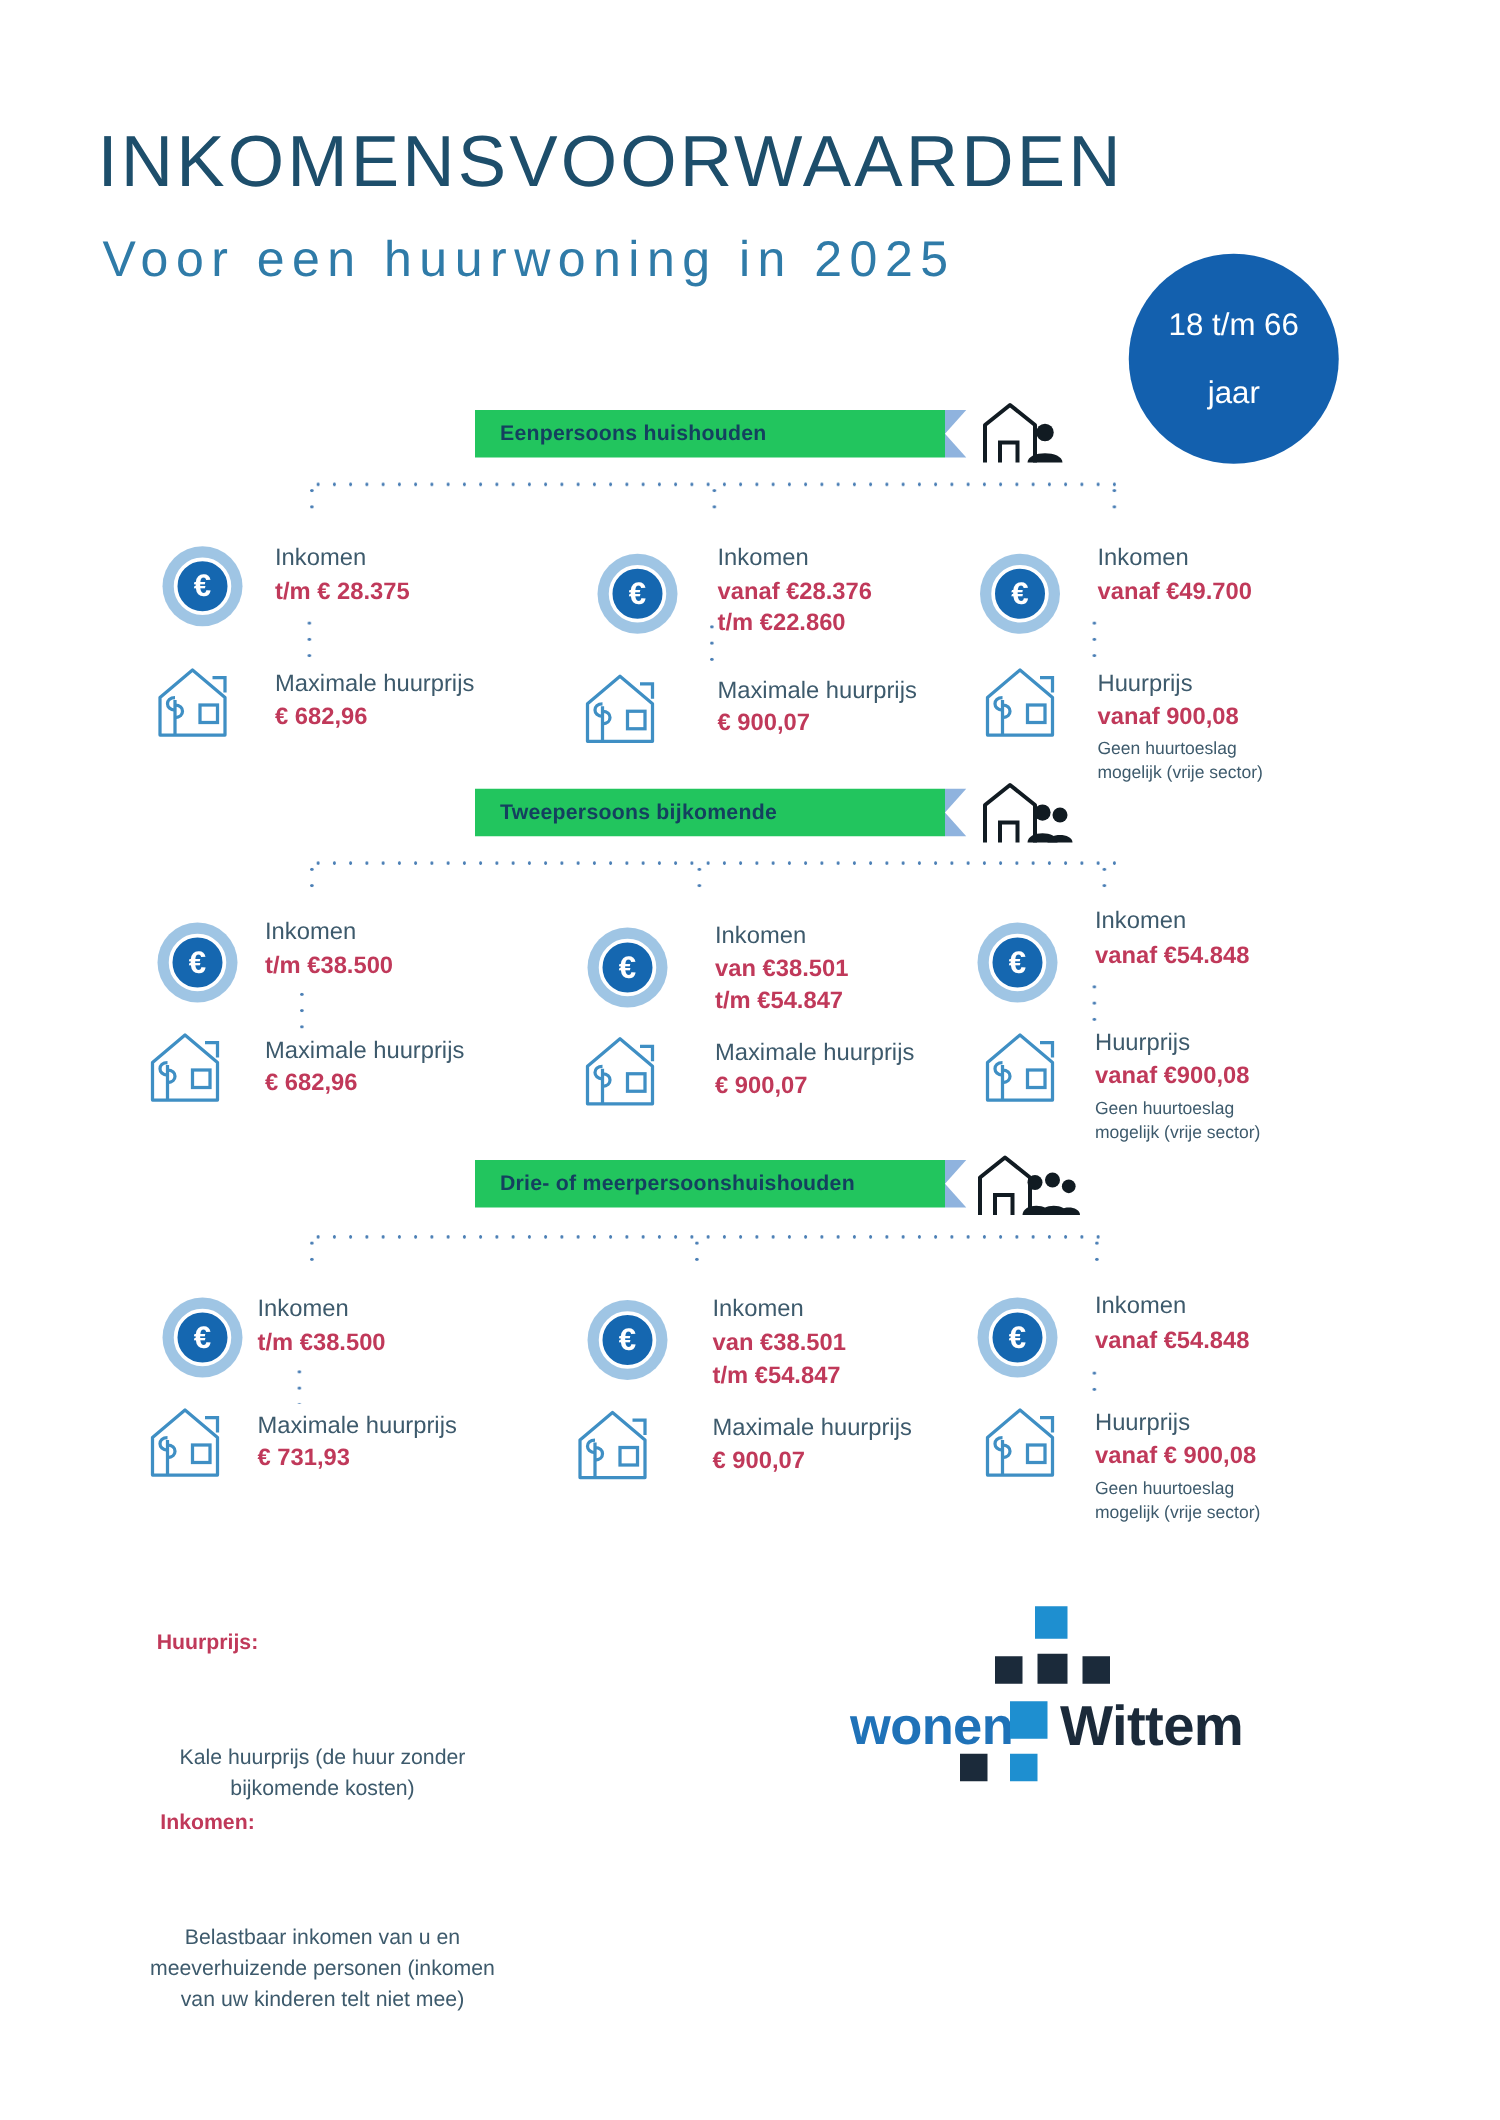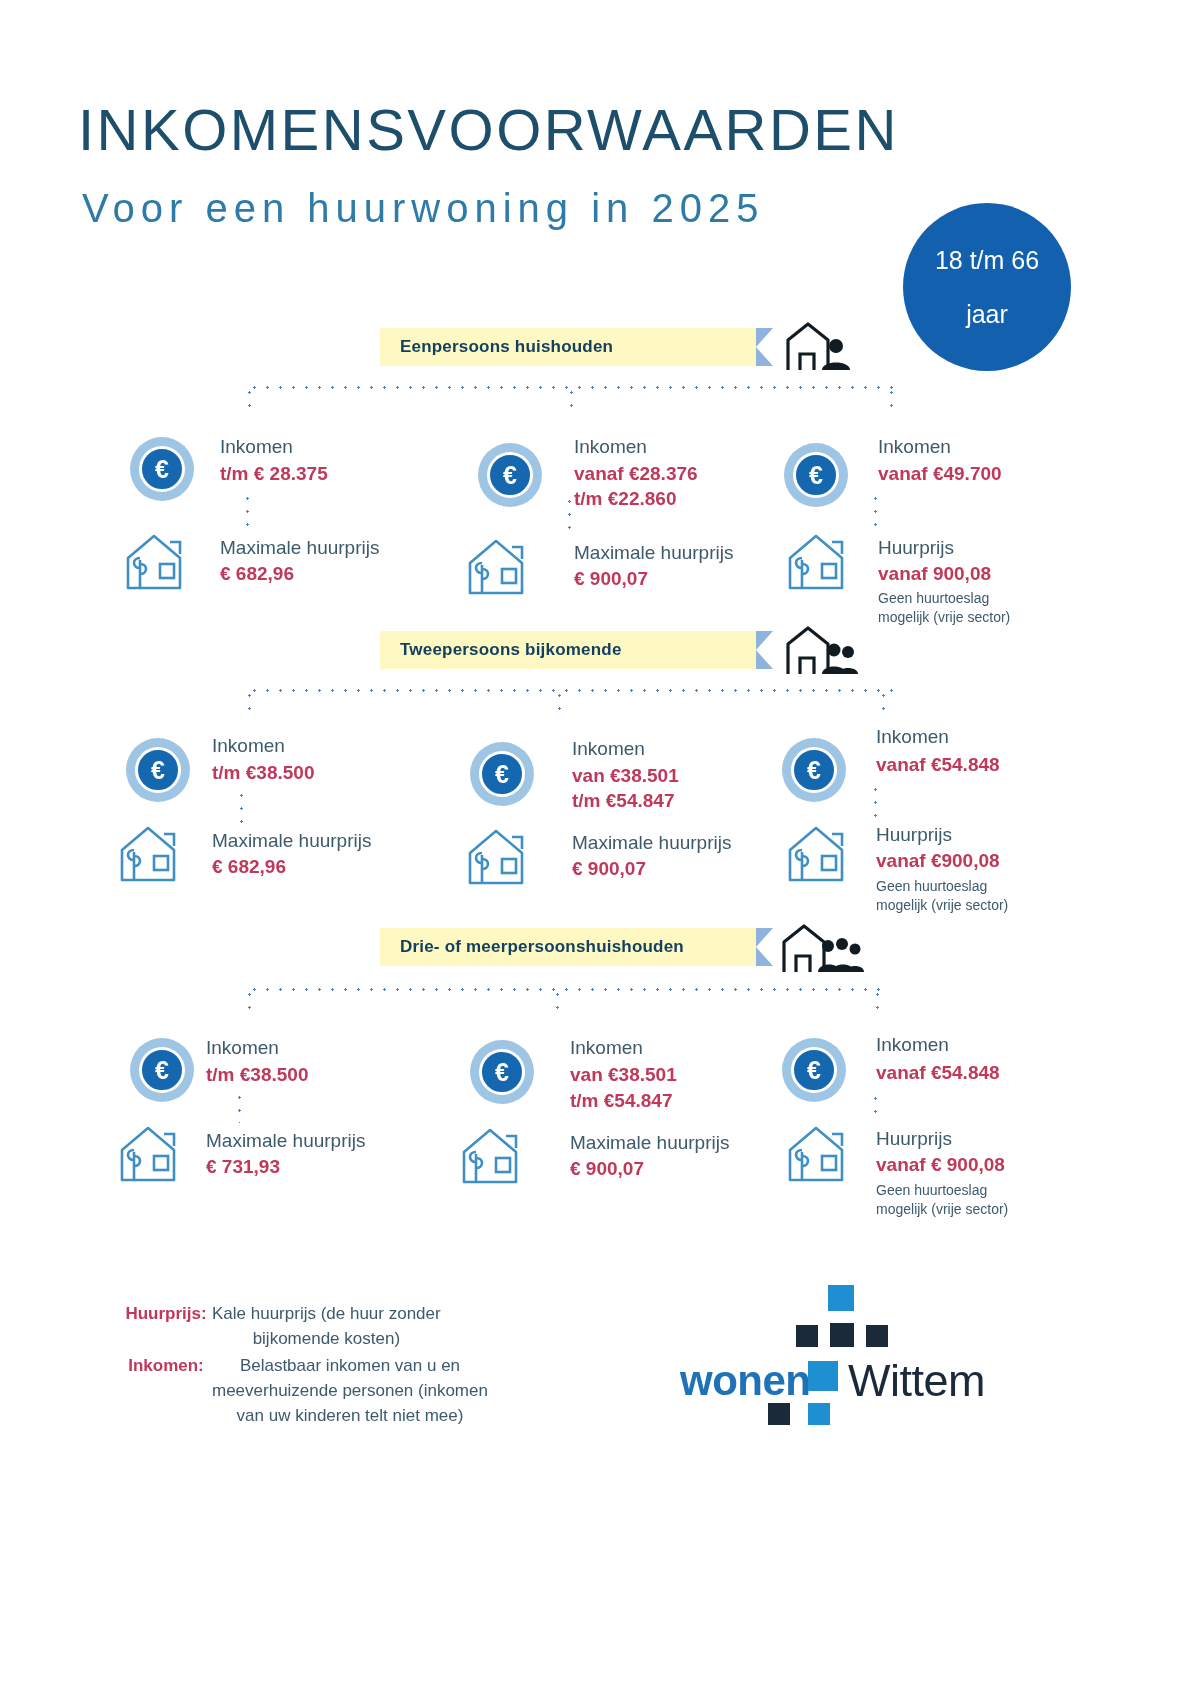--- a/index.html
+++ b/index.html
@@ -49,21 +49,21 @@
     gap: 23px;
   }
   .badge .l1 { font-size: 25px; white-space: nowrap; }
   .badge .l2 { font-size: 25px; }
 
   
   .banner-wrap { position: absolute; }
   .banner {
     position: relative;
     height: 38px;
-    background: #fef9c3;
+    background: #22c55e;
     display: flex;
     align-items: center;
     padding-left: 20px;
     color: #14405f;
     font-size: 17px;
     font-weight: bold;
     letter-spacing: 0.2px;
     width: 376px;
   }
   .banner::after {
@@ -140,21 +140,21 @@
     font-size: 14px;
     line-height: 1.35;
     white-space: nowrap;
   }
 
   
   .people { position: absolute; }
 
   
   .legend { position: absolute; left: 120px; top: 1302px; }
-  .legend-row { display: flex; margin-bottom: 3px; }
+  .legend-row { display: flex; margin-bottom: 3px; flex-direction: column; }
   .legend-key {
     color: #c0395a;
     font-size: 17px;
     font-weight: bold;
     width: 92px;
     flex: 0 0 92px;
     line-height: 1.45;
   }
   .legend-val {
     color: #3d5a6c;
@@ -174,21 +174,21 @@
     color: #1f72b8;
     font-size: 42px;
     font-weight: bold;
     letter-spacing: -0.5px;
   }
   .logo-wittem {
     position: absolute;
     left: 168px; top: 70px;
     color: #1b2a3a;
     font-size: 45px;
-    font-weight: normal;
+    font-weight: bold;
     letter-spacing: -0.5px;
   }
 </style>
 </head>
 <body>
 
 <div class="page">
 
   <div class="title">INKOMENSVOORWAARDEN</div>
   <div class="subtitle">Voor een huurwoning in 2025</div>

